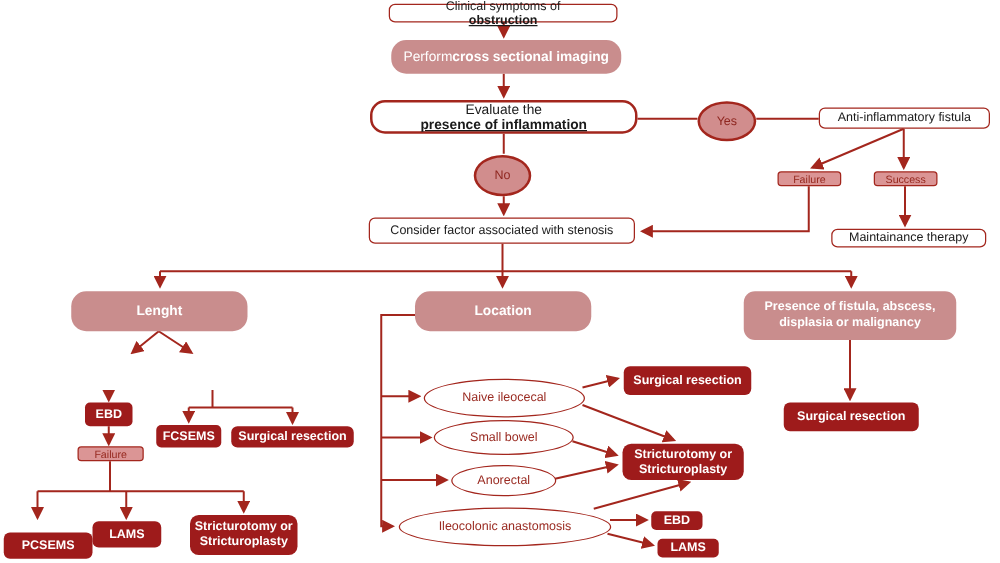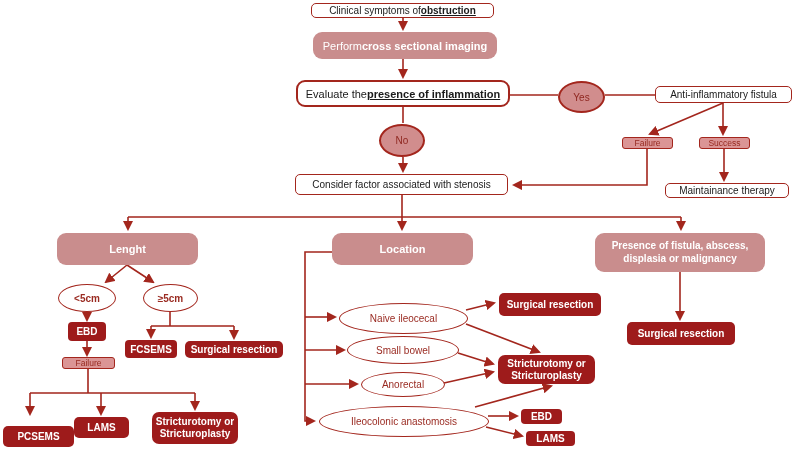--- a/index.html
+++ b/index.html
@@ -1,30 +1,30 @@
 <!DOCTYPE html>
 <html><head>
 <meta charset="utf-8">
 <style>
   html,body{margin:0;padding:0;background:#ffffff;}
   #canvas{position:relative;width:800px;height:450px;background:#ffffff;overflow:hidden;
           font-family:"Liberation Sans", sans-serif;}
   #wires{position:absolute;left:0;top:0;}
   .node{position:absolute;box-sizing:border-box;display:flex;align-items:center;justify-content:center;
         text-align:center;}
-  .box-white{background:#ffffff;border:1.7px solid #A3261D;border-radius:5px;color:#1a1a1a;}
+  .box-white{background:#ffffff;border:1.7px solid #A3261D;border-radius:5px;color:#1a1a1a;flex-direction:column;}
   .box-white-lg{border-radius:9px;border-width:2px;}
   .box-pink{background:#C98D8D;border-radius:9px;color:#ffffff;font-weight:bold;}
   .box-dark{background:#9E1B1B;border-radius:5px;color:#ffffff;font-weight:bold;}
   .pill{background:#DB9595;border:1.4px solid #A3261D;border-radius:3px;color:#96291F;}
   .oval{background:#D18D8D;border:2px solid #A3261D;border-radius:50%;color:#8F2720;}
   .oval-white{background:#ffffff;border:1.6px solid #A3261D;border-radius:50%;color:#9A2B22;}
   .em-u{font-weight:bold;text-decoration:underline;}
   .em-b{font-weight:bold;}
-  .fs8{font-size:8.5px;} .fs10{font-size:10px;} .fs105{font-size:10px;} .fs11{font-size:11px;}
+  .fs8{font-size:8.5px;} .fs10{font-size:10px;} .fs105{font-size:10px;} .fs11{font-size:11px;border-radius:12px;}
   .nowrap{white-space:nowrap;}
 </style>
 </head>
 <body>
 
 <div id="canvas">
 
   <svg id="wires" width="800" height="450" viewBox="0 0 800 450">
     <defs>
       <marker id="ah" viewBox="0 0 10 10" refX="8" refY="5" markerWidth="6.5" markerHeight="6.5" orient="auto-start-reverse">
@@ -112,27 +112,21 @@
   </div>
 
   <div class="node box-white fs105 nowrap" style="left:295px;top:174px;width:213px;height:21px;">
     <span>Consider factor associated with stenosis</span>
   </div>
 
   <div class="node box-pink fs11" style="left:57px;top:233px;width:141px;height:32px;">
     <span>Lenght</span>
   </div>
 
-  <div class="node oval-white fs10 em-b" style="left:58px;top:284px;width:58px;height:28px;">
-    <span>&lt;5cm</span>
-  </div>
 
-  <div class="node oval-white fs10 em-b" style="left:143px;top:284px;width:55px;height:28px;">
-    <span>≥5cm</span>
-  </div>
 
   <div class="node box-dark fs105" style="left:68px;top:322px;width:38px;height:19px;border-radius:4px;">
     <span>EBD</span>
   </div>
 
   <div class="node box-dark fs105 nowrap" style="left:125px;top:340px;width:52px;height:18px;border-radius:4px;">
     <span>FCSEMS</span>
   </div>
 
   <div class="node box-dark fs10 nowrap" style="left:185px;top:341px;width:98px;height:17px;">

